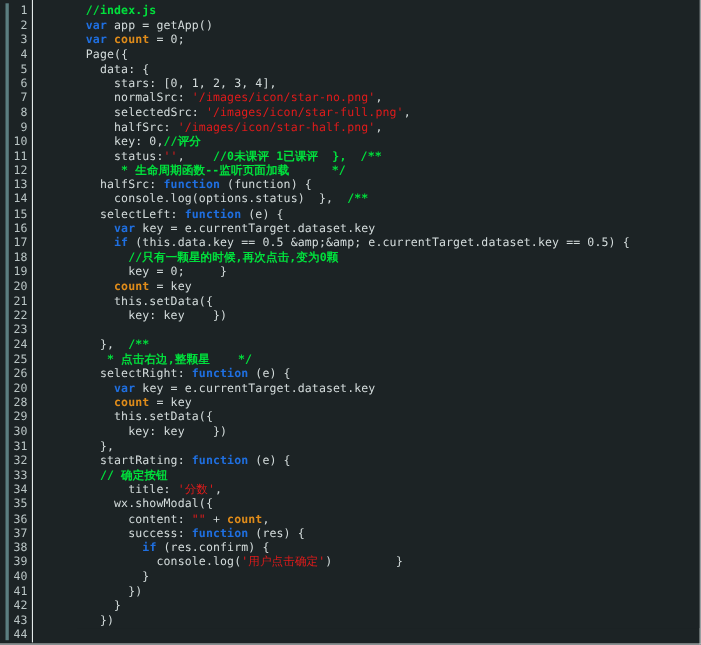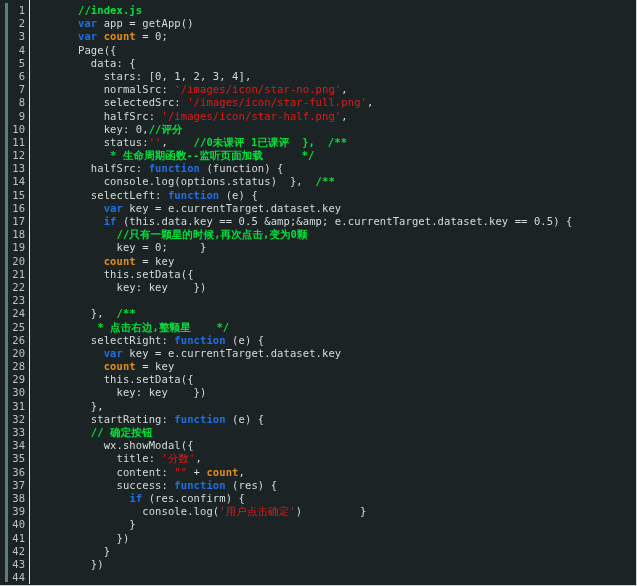--- a/index.html
+++ b/index.html
@@ -168,22 +168,22 @@
       <span class="code-line"><span class="tok-plain">  },  </span><span class="tok-comment">/**</span></span>
       <span class="code-line"><span class="tok-comment">   * 点击右边,整颗星    */</span></span>
       <span class="code-line"><span class="tok-plain">  selectRight: </span><span class="tok-keyword">function</span><span class="tok-plain"> (e) {</span></span>
       <span class="code-line"><span class="tok-plain">    </span><span class="tok-keyword">var</span><span class="tok-plain"> key = e.currentTarget.dataset.key</span></span>
       <span class="code-line"><span class="tok-plain">    </span><span class="tok-var">count</span><span class="tok-plain"> = key</span></span>
       <span class="code-line"><span class="tok-plain">    this.setData({</span></span>
       <span class="code-line"><span class="tok-plain">      key: key    })</span></span>
       <span class="code-line"><span class="tok-plain">  },</span></span>
       <span class="code-line"><span class="tok-plain">  startRating: </span><span class="tok-keyword">function</span><span class="tok-plain"> (e) {</span></span>
       <span class="code-line"><span class="tok-plain">  </span><span class="tok-comment">// 确定按钮</span></span>
+      <span class="code-line"><span class="tok-plain">      title: </span><span class="tok-string">'分数'</span><span class="tok-plain">,</span></span>
       <span class="code-line"><span class="tok-plain">    wx.showModal({</span></span>
-      <span class="code-line"><span class="tok-plain">      title: </span><span class="tok-string">'分数'</span><span class="tok-plain">,</span></span>
       <span class="code-line"><span class="tok-plain">      content: </span><span class="tok-string">""</span><span class="tok-plain"> + </span><span class="tok-var">count</span><span class="tok-plain">,</span></span>
       <span class="code-line"><span class="tok-plain">      success: </span><span class="tok-keyword">function</span><span class="tok-plain"> (res) {</span></span>
       <span class="code-line"><span class="tok-plain">        </span><span class="tok-keyword">if</span><span class="tok-plain"> (res.confirm) {</span></span>
       <span class="code-line"><span class="tok-plain">          console.log(</span><span class="tok-string">'用户点击确定'</span><span class="tok-plain">)         }</span></span>
       <span class="code-line"><span class="tok-plain">        }</span></span>
       <span class="code-line"><span class="tok-plain">      })</span></span>
       <span class="code-line"><span class="tok-plain">    }</span></span>
       <span class="code-line"><span class="tok-plain">  })</span></span>
     </div>
 

